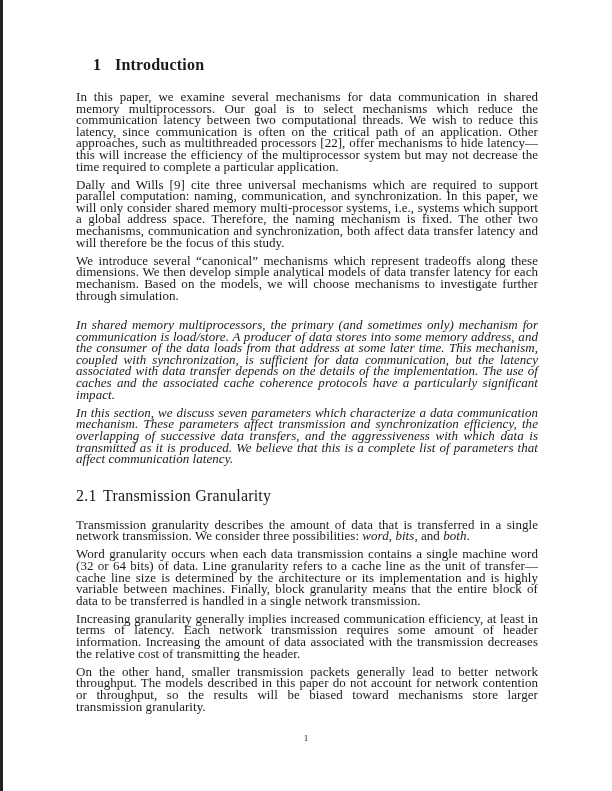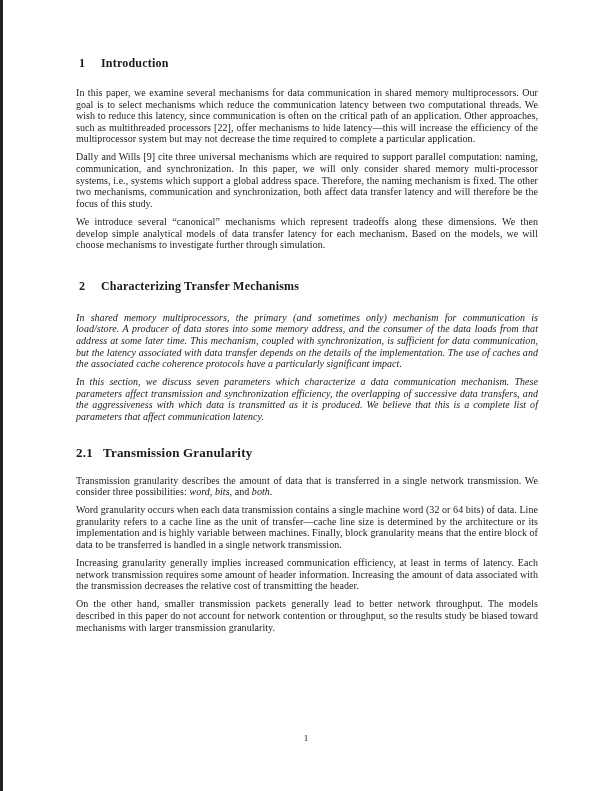--- a/index.html
+++ b/index.html
@@ -8,29 +8,29 @@
       font-family: "DejaVu Serif", "Liberation Serif", serif; color: #1a1a1a;
     }
     .left-edge {
       position: absolute; left: 0; top: 0; width: 3px; height: 791px; background: #222;
     }
     .page {
       position: absolute; left: 76px; top: 50px; width: 462px;
       font-family: "Liberation Serif", serif;
     }
     h1 {
-      font-size: 12px; font-weight: bold; margin: 3px; letter-spacing: 0.2px;
+      font-size: 16px; font-weight: bold; margin: 17px; letter-spacing: 0.2px;
     }
     h1 .num { display: inline-block; width: 22px; }
     h2 {
-      font-size: 13px; font-weight: bold; margin: 0; letter-spacing: 0.2px;
+      font-size: 16px; font-weight: normal; margin: 0; letter-spacing: 0.2px;
     }
     h2 .num { display: inline-block; width: 27px; }
     p {
-      font-size: 10px; line-height: 11.6px; margin: 0 0 6.5px 0; text-align: justify;
+      font-size: 13px; line-height: 11.6px; margin: 0 0 6.5px 0; text-align: justify;
       letter-spacing: 0.05px;
     }
     .sec1 { margin-top: 6px; }
     .sec1-body { margin-top: 16px; }
     .sec2 { margin-top: 28px; }
     .sec2-body { margin-top: 18px; font-style: italic; }
     .sec21 { margin-top: 22px; }
     .sec21-body { margin-top: 14px; }
     .page-number {
       position: absolute; left: 0; width: 612px; top: 733px; text-align: center;
@@ -47,32 +47,29 @@
 
   <h1 class="sec1">
     <span class="num">1</span><span>Introduction</span>
   </h1>
   <div class="sec1-body">
     <p>In this paper, we examine several mechanisms for data communication in shared memory multiprocessors. Our goal is to select mechanisms which reduce the communication latency between two computational threads. We wish to reduce this latency, since communication is often on the critical path of an application. Other approaches, such as multithreaded processors [22], offer mechanisms to hide latency—this will increase the efficiency of the multiprocessor system but may not decrease the time required to complete a particular application.</p>
     <p>Dally and Wills [9] cite three universal mechanisms which are required to support parallel computation: naming, communication, and synchronization. In this paper, we will only consider shared memory multi-processor systems, i.e., systems which support a global address space. Therefore, the naming mechanism is fixed. The other two mechanisms, communication and synchronization, both affect data transfer latency and will therefore be the focus of this study.</p>
     <p>We introduce several “canonical” mechanisms which represent tradeoffs along these dimensions. We then develop simple analytical models of data transfer latency for each mechanism. Based on the models, we will choose mechanisms to investigate further through simulation.</p>
   </div>
 
-  <h1 class="sec2">
-    <span class="num">2</span><span>Characterizing Transfer Mechanisms</span>
-  </h1>
   <div class="sec2-body">
     <p>In shared memory multiprocessors, the primary (and sometimes only) mechanism for communication is load/store. A producer of data stores into some memory address, and the consumer of the data loads from that address at some later time. This mechanism, coupled with synchronization, is sufficient for data communication, but the latency associated with data transfer depends on the details of the implementation. The use of caches and the associated cache coherence protocols have a particularly significant impact.</p>
     <p>In this section, we discuss seven parameters which characterize a data communication mechanism. These parameters affect transmission and synchronization efficiency, the overlapping of successive data transfers, and the aggressiveness with which data is transmitted as it is produced. We believe that this is a complete list of parameters that affect communication latency.</p>
   </div>
 
   <h2 class="sec21">
     <span class="num">2.1</span><span>Transmission Granularity</span>
   </h2>
   <div class="sec21-body">
     <p><span>Transmission granularity describes the amount of data that is transferred in a single network transmission. We consider three possibilities: </span><em>word</em><span>, </span><em>bits</em><span>, and </span><em>both</em><span>.</span></p>
     <p>Word granularity occurs when each data transmission contains a single machine word (32 or 64 bits) of data. Line granularity refers to a cache line as the unit of transfer—cache line size is determined by the architecture or its implementation and is highly variable between machines. Finally, block granularity means that the entire block of data to be transferred is handled in a single network transmission.</p>
     <p>Increasing granularity generally implies increased communication efficiency, at least in terms of latency. Each network transmission requires some amount of header information. Increasing the amount of data associated with the transmission decreases the relative cost of transmitting the header.</p>
-    <p>On the other hand, smaller transmission packets generally lead to better network throughput. The models described in this paper do not account for network contention or throughput, so the results study be biased toward mechanisms with larger transmission granularity.</p>
+    <p>On the other hand, smaller transmission packets generally lead to better network throughput. The models described in this paper do not account for network contention or throughput, so the results will be biased toward mechanisms store larger transmission granularity.</p>
   </div>
 </div>
 
 <div class="page-number">1</div>
 
 </body></html>

